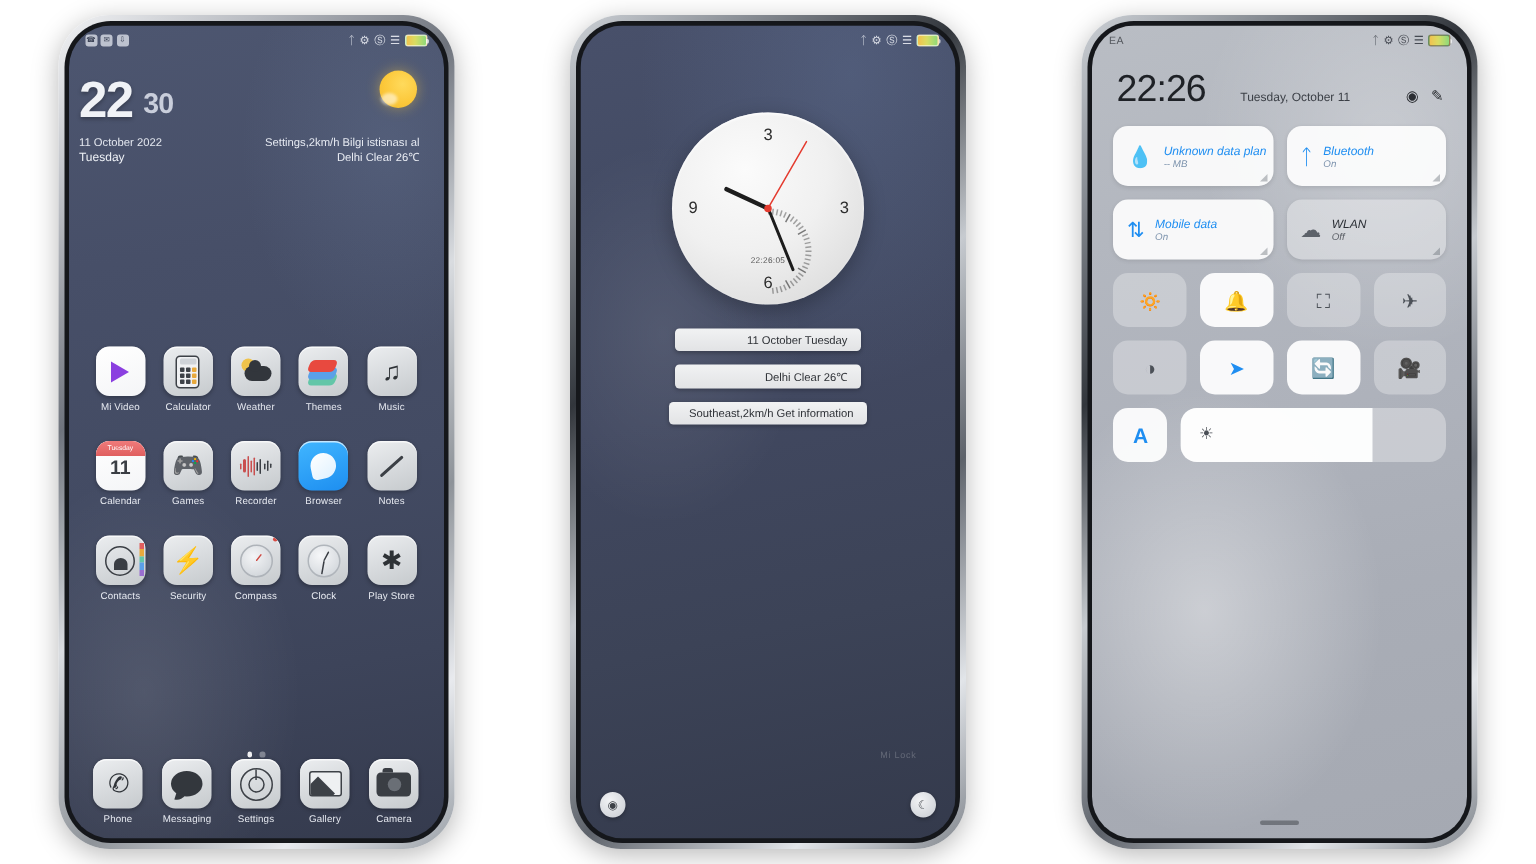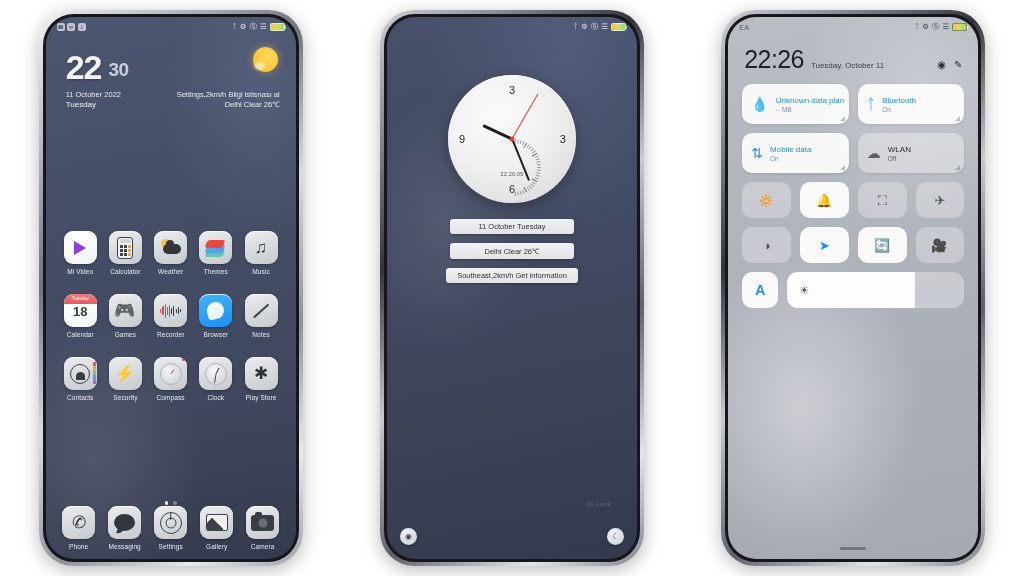--- a/index.html
+++ b/index.html
@@ -96,21 +96,21 @@
   }
   .battery.dark { border-color: rgba(60,64,73,.5); }
   .battery::after {
     content:""; position: absolute; right: -2px; top: 2.2px;
     width: 1.4px; height: 3px; border-radius: 0 1px 1px 0;
     background: rgba(255,255,255,.7);
   }
   .carrier { font-size: 7px; color: #55595f; letter-spacing: .3px; }
 
   
-  .clock-widget { padding: 16px 16px 0 20px; position: relative; }
+  .clock-widget { padding: 16px 16px 0 7px; position: relative; }
   .cw-top { display: flex; align-items: flex-end; gap: 7px; }
   .cw-hour {
     font-size: 34px; font-weight: 700; color: #f0f2f6; line-height: .88;
     letter-spacing: -1px; text-shadow: 0 1px 3px rgba(0,0,0,.3);
   }
   .cw-min {
     font-size: 19px; font-weight: 600; color: #c9cedb; line-height: 1.35;
     letter-spacing: -.5px;
   }
   .cw-sun {
@@ -242,57 +242,57 @@
          background: #e43b2f; transform: translate(-50%,-50%); }
   .digitag { position: absolute; left: 50%; bottom: 26px; transform: translateX(-50%);
              font-size: 5.5px; color: #555; letter-spacing: .2px; }
 
   .info-chips { margin-top: 16px; display: flex; flex-direction: column; align-items: center; gap: 9px; }
   .chip {
     min-width: 124px; padding: 3px 9px;
     border-radius: 3px;
     background: linear-gradient(180deg,#f1f2f3 0%,#e2e3e5 100%);
     box-shadow: 0 1px 3px rgba(0,0,0,.28);
-    font-size: 7.5px; color: #2e3136; text-align: center; white-space: nowrap;
+    font-size: 7.5px; color: #2e3136; text-align: right; white-space: nowrap;
   }
   .chip.wide { min-width: 132px; }
   .p2-corner {
     position: absolute; bottom: 14px;
     width: 17px; height: 17px; border-radius: 50%;
     background: radial-gradient(circle at 38% 34%, #f2f3f5, #c7cbd1);
     box-shadow: 0 1px 3px rgba(0,0,0,.3);
     display: flex; align-items: center; justify-content: center;
     font-size: 8px; color: #3d4147;
   }
   .p2-corner.left { left: 13px; }
   .p2-corner.right { right: 13px; }
   .p2-watermark {
     position: absolute; right: 26px; bottom: 52px;
     font-size: 6px; color: rgba(255,255,255,.22); letter-spacing: .5px;
   }
 
   
   .qs-head { padding: 10px 16px 0 16px; display: flex; align-items: baseline; gap: 7px; }
   .qs-time { font-size: 25px; color: #1e2126; font-weight: 400; letter-spacing: -.6px; line-height: 1; }
-  .qs-date { font-size: 8px; color: #3b3f46; }
+  .qs-date { font-size: 8px; color: #3b3f46; margin-left: 16px; }
   .qs-head-icons { margin-left: auto; display: flex; align-items: center; gap: 8px; font-size: 10px; color: #2b2e33; }
 
   .qs-big { padding: 12px 14px 0 14px; display: grid; grid-template-columns: 1fr 1fr; gap: 9px; }
   .qs-card {
     position: relative;
     height: 40px; border-radius: 10px;
     background: rgba(255,255,255,.90);
     box-shadow: 0 1px 3px rgba(0,0,0,.10);
     display: flex; align-items: center; gap: 7px; padding: 0 9px;
     overflow: hidden;
   }
   .qs-card.off { background: rgba(255,255,255,.36); }
   .qs-card-ic { font-size: 14px; color: #1f8ef1; line-height: 1; flex: 0 0 auto; }
   .qs-card.off .qs-card-ic { color: #5c6169; }
-  .qs-card-txt { display: flex; flex-direction: column; gap: 1px; min-width: 0; }
+  .qs-card-txt { display: flex; flex-direction: column; gap: 1px; min-width: 0; font-style: italic; }
   .qs-card-title { font-size: 8px; color: #1f8ef1; white-space: nowrap; }
   .qs-card.off .qs-card-title { color: #2b2f35; }
   .qs-card-sub { font-size: 6.5px; color: #7d93ad; white-space: nowrap; }
   .qs-card.off .qs-card-sub { color: #5d6168; }
   .qs-card-corner {
     position: absolute; right: 4px; bottom: 3px;
     width: 0; height: 0;
     border-left: 5px solid transparent;
     border-bottom: 5px solid rgba(90,96,105,.38);
   }
@@ -417,21 +417,21 @@
           </div>
 
           <div class="app">
             <div class="app-icon">♫</div>
             <span class="app-label">Music</span>
           </div>
 
           <div class="app">
             <div class="app-icon white">
               <span class="ic-calendar-top">Tuesday</span>
-              <span class="ic-calendar-num">18</span>
+              <span class="ic-calendar-num">11</span>
             </div>
             <span class="app-label">Calendar</span>
           </div>
 
           <div class="app">
             <div class="app-icon">🎮</div>
             <span class="app-label">Games</span>
           </div>
 
           <div class="app">

